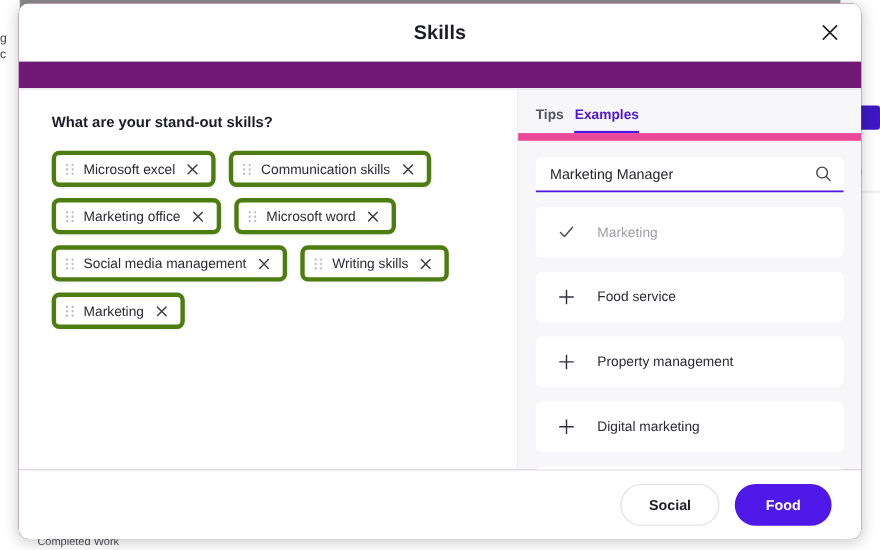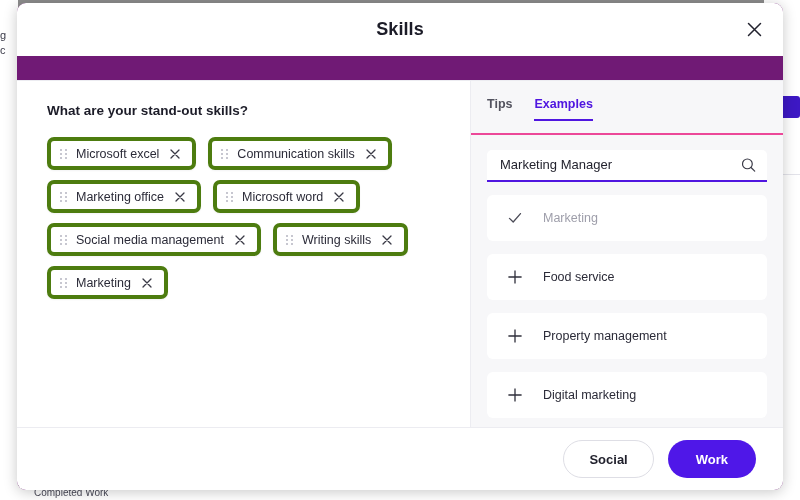--- a/index.html
+++ b/index.html
@@ -223,23 +223,23 @@
     flex: 1 1 auto;
     background: #f7f7f9;
     border-left: 1px solid #ececf1;
     display: flex;
     flex-direction: column;
     min-width: 0;
     overflow: hidden;
   }
   #tabs {
     display: flex;
-    gap: 22px;
-    padding: 16px 0 12px 16px;
-    border-bottom: 2px solid #ec4899;
+    gap: 10px;
+    padding: 16px 0 0 16px;
+    border-bottom: 7px solid #ec4899;
   }
   .tab {
     font-size: 12.5px;
     font-weight: bold;
     color: #53535f;
     padding-bottom: 8px;
     border-bottom: 2.5px solid transparent;
     cursor: pointer;
     background: transparent;
     border-left: none; border-right: none; border-top: none;
@@ -592,16 +592,16 @@
           </span>
           <span class="ex-label">Management</span>
         </div>
 
       </div>
     </div>
   </div>
 
   <div id="modal-footer">
     <button id="cancel-button">Social</button>
-    <button id="save-button">Work</button>
+    <button id="save-button">Food</button>
   </div>
 
 </div>
 
 </body></html>

